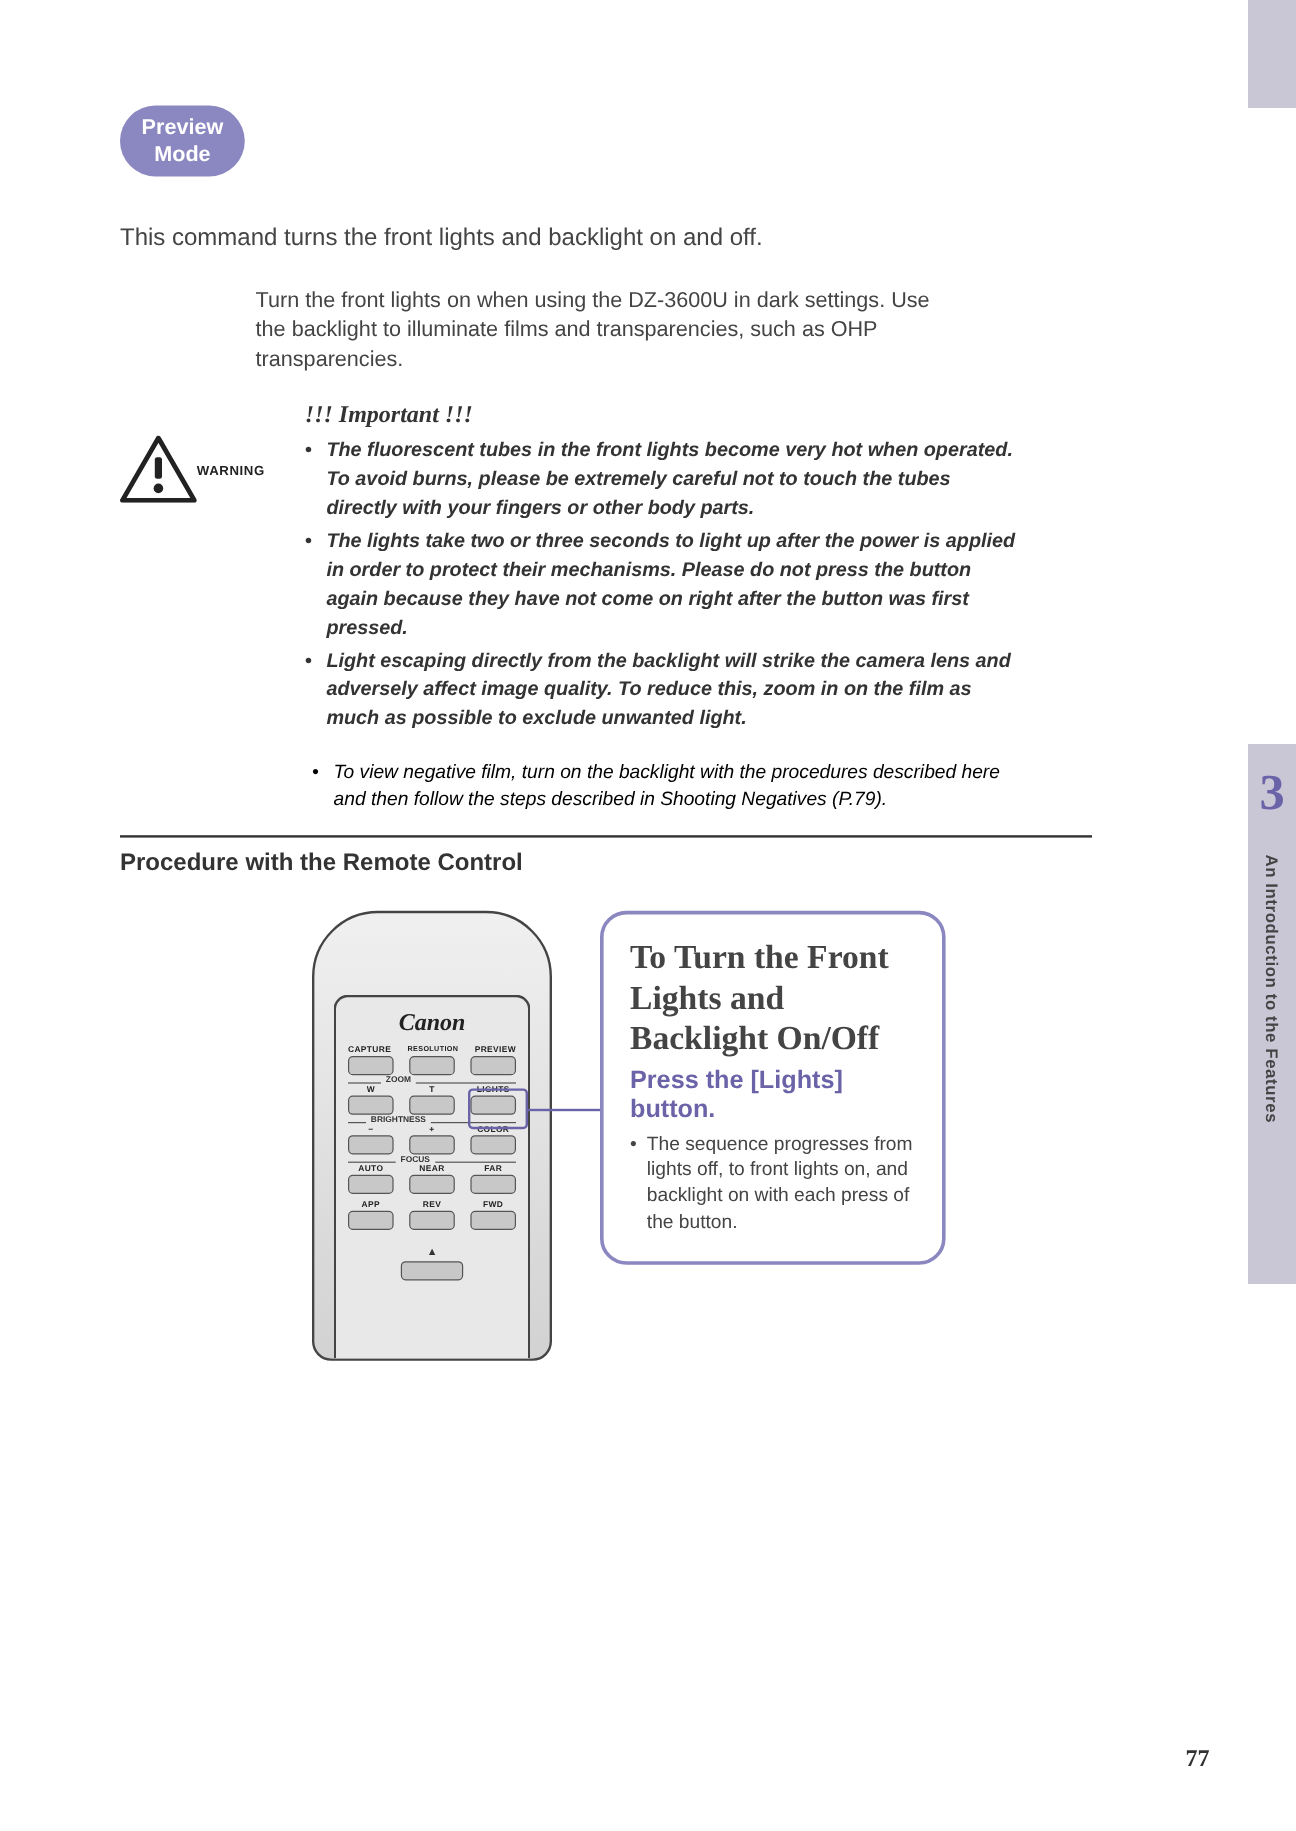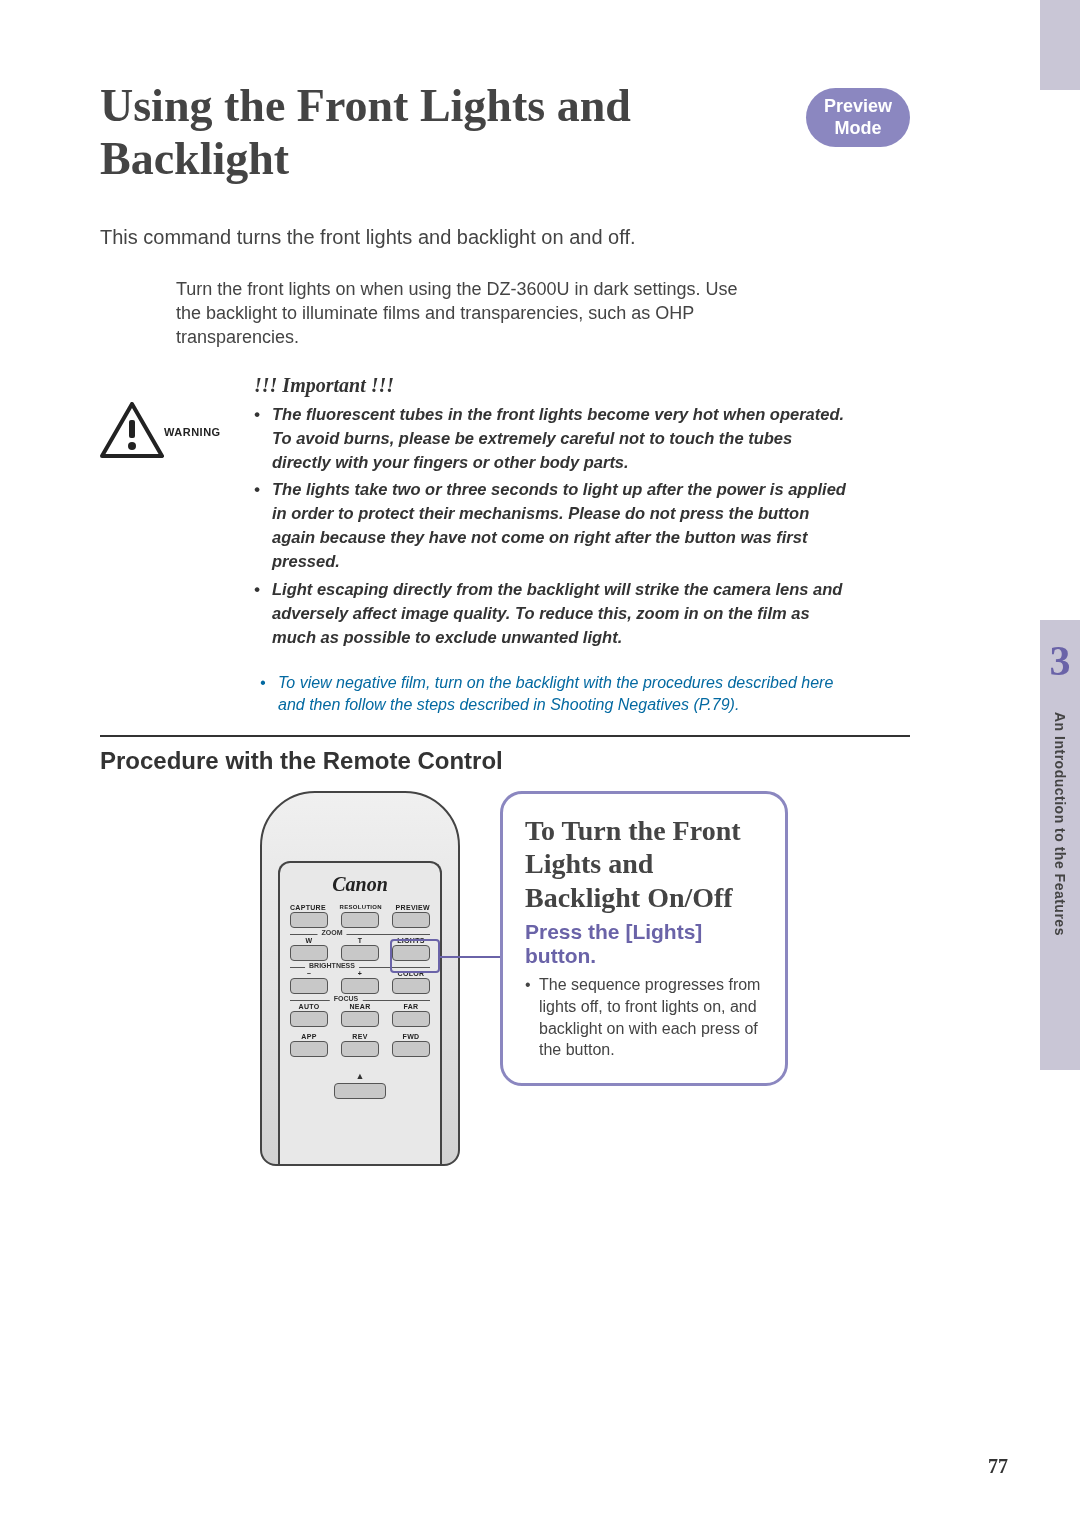--- a/index.html
+++ b/index.html
@@ -86,21 +86,21 @@
   }
 
   .intro1 {
     font-size: 20px;
     color: #444;
     margin-bottom: 28px;
   }
   .intro2 {
     font-size: 18px;
     color: #444;
-    margin-left: 76px;
+    margin-left: 113px;
     max-width: 590px;
     line-height: 1.35;
     margin-bottom: 24px;
   }
 
   .warning-block {
     display: flex;
     align-items: flex-start;
     gap: 24px;
     margin-bottom: 18px;
@@ -154,41 +154,41 @@
     font-size: 19px;
     color: #555;
     margin-bottom: 6px;
     font-family: Georgia, serif;
   }
   .note-list { list-style: none; }
   .note-list li {
     font-style: italic;
     font-size: 16px;
     line-height: 1.4;
-    color: #0369a1;
+    color: #000000;
     padding-left: 18px;
     position: relative;
   }
   .note-list li::before {
     content: "•";
     position: absolute;
     left: 0;
   }
 
   .divider {
     border: none;
     border-top: 2px solid #333;
     margin: 18px 0 10px 0;
   }
 
   .procedure-heading {
     font-weight: bold;
-    font-size: 24px;
+    font-size: 20px;
     color: #333;
-    margin-bottom: 16px;
+    margin-bottom: 28px;
   }
 
   .procedure-row {
     display: flex;
     align-items: flex-start;
     gap: 40px;
     margin-left: 160px;
   }
 
   
@@ -301,21 +301,20 @@
 <div class="top-tab"></div>
 
 <div class="side-tab">
   <div class="chapter-num">3</div>
   <div class="chapter-title">An Introduction to the Features</div>
 </div>
 
 <div class="page">
 
   <div class="title-row">
-    <h1 class="page-title">Using the Front Lights and Backlight</h1>
     <div class="mode-badge" style="white-space:pre-line;">Preview
 Mode</div>
   </div>
 
   <p class="intro1">This command turns the front lights and backlight on and off.</p>
   <p class="intro2">Turn the front lights on when using the DZ-3600U in dark settings. Use the backlight to illuminate films and transparencies, such as OHP transparencies.</p>
 
   <div class="warning-block">
     <div class="warning-icon-col">
       <span>

